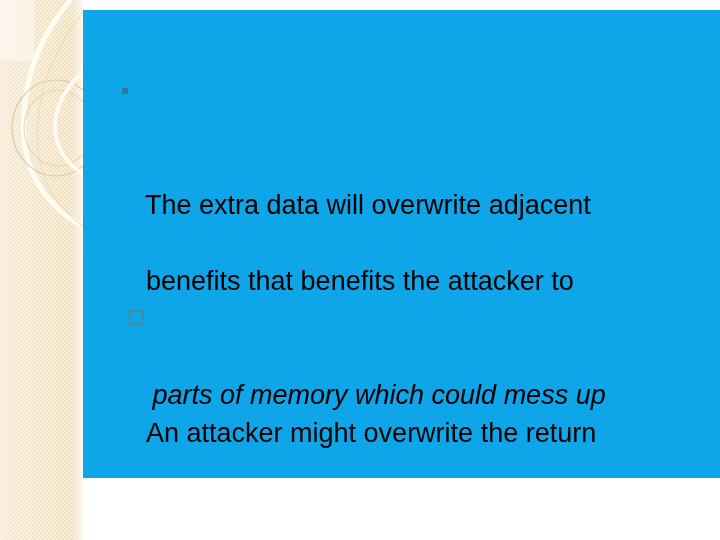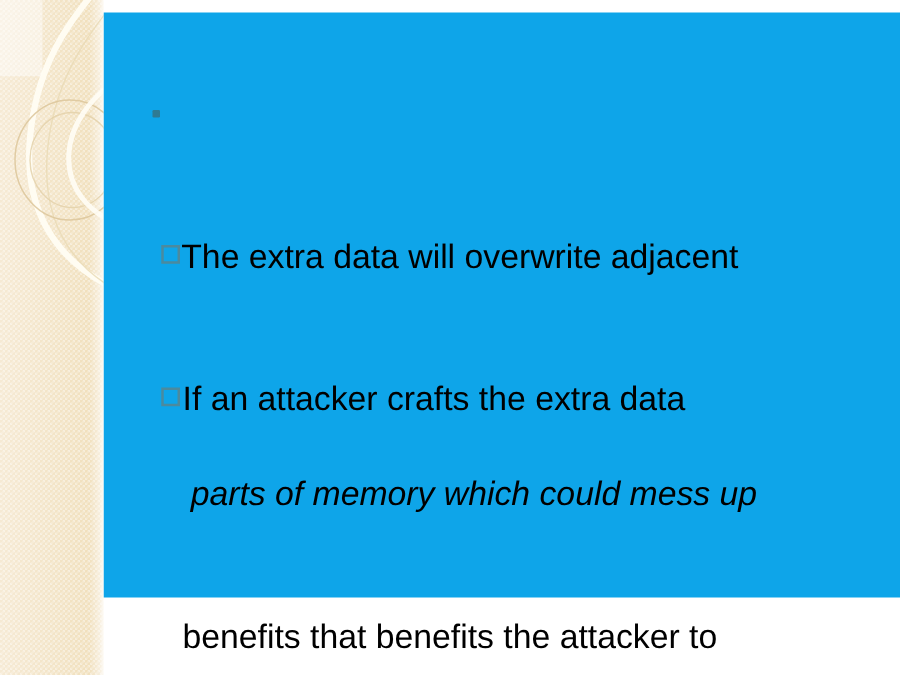--- a/index.html
+++ b/index.html
@@ -154,32 +154,29 @@
       <div class="bullet-line">
         <span class="line-text cont"> parts of memory which could mess up</span>
       </div>
       <div class="bullet-line">
         
       </div>
     </div>
 
     <div class="bullet-block lvl2" style="top:176px;">
       <div class="bullet-line">
-        <span class="marker-sq"></span>
-        <span class="line-text">If an attacker crafts the extra data</span>
-      </div>
-      <div class="bullet-line">
         <span class="line-text cont">benefits that benefits the attacker to</span>
       </div>
 
     </div>
 
     <div class="bullet-block lvl2" style="top:290px;">
       <div class="bullet-line">
         <span class="marker-sq"></span>
+        <span class="line-text">An attacker might overwrite the return</span>
       </div>
       <div class="bullet-line">
         
       </div>
 
     </div>
 
   </div>
 </div>
 

